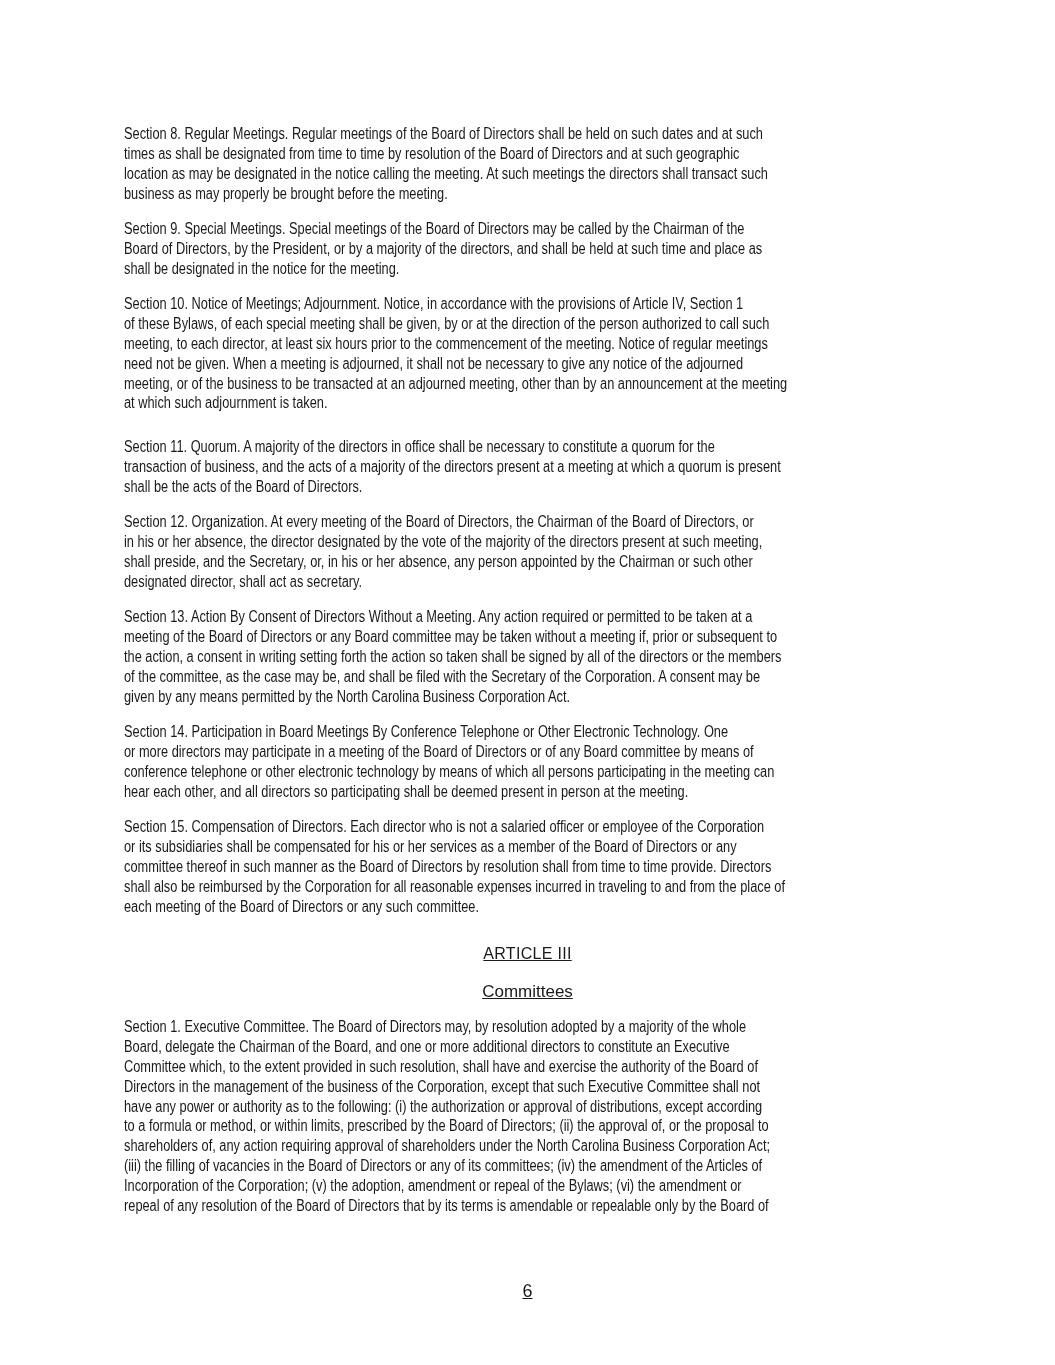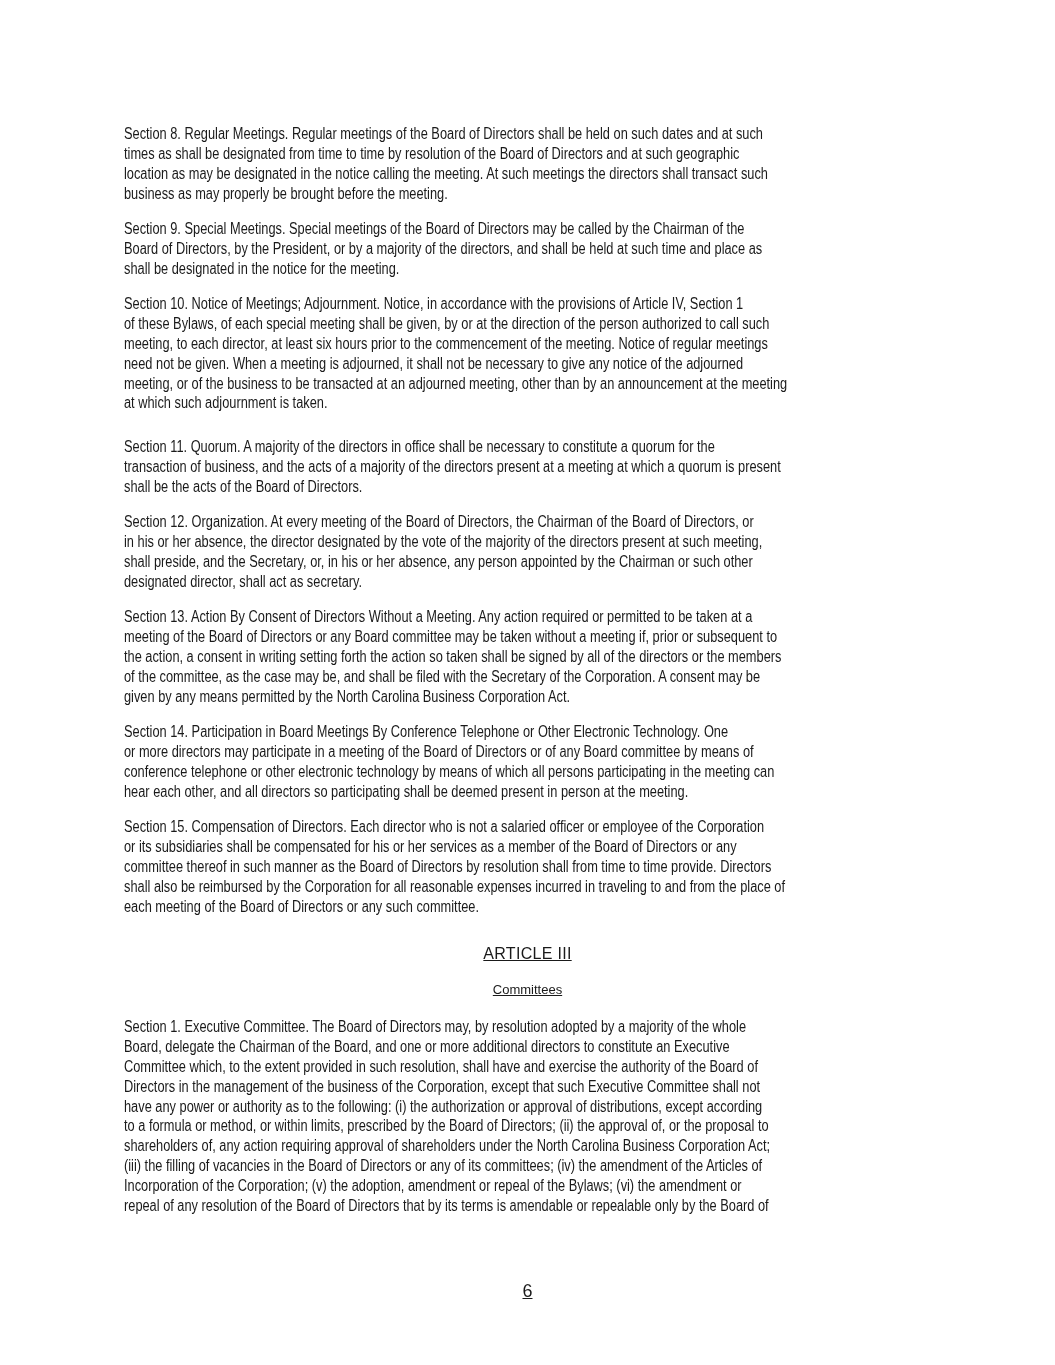--- a/index.html
+++ b/index.html
@@ -44,21 +44,21 @@
       text-align: center;
       font-size: 16px;
       text-decoration: underline;
     }
     #article-heading {
       top: 945px;
       letter-spacing: 0.3px;
     }
     #article-subheading {
       top: 982px;
-      font-size: 13px;
+      font-size: 17px;
     }
     #page-number {
       top: 1281px;
       font-size: 18px;
     }
   </style>
 </head>
 <body>
 
 <div class="page">

